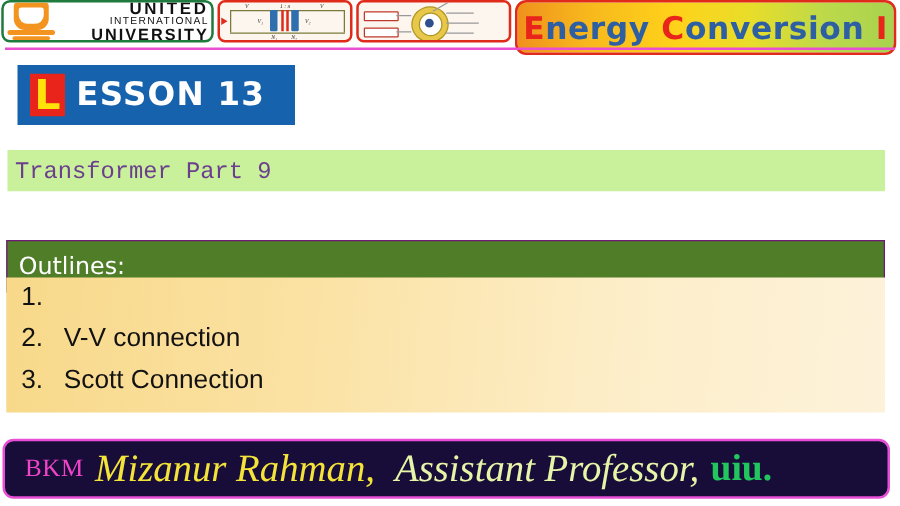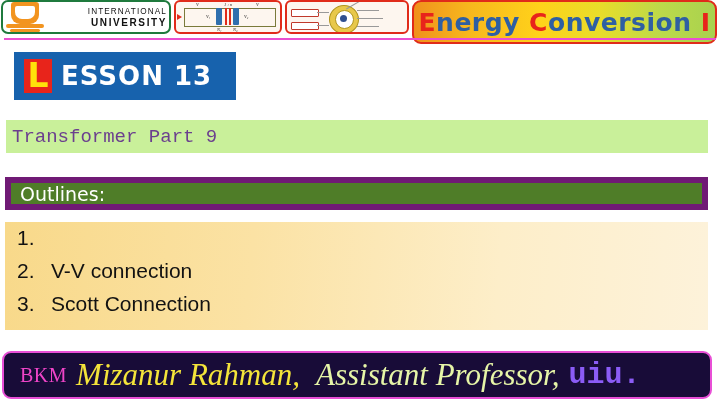--- a/index.html
+++ b/index.html
@@ -40,21 +40,21 @@
   .uiu-mark .bar2{
     position:absolute;left:7px;top:28px;width:30px;height:3px;
     background:#f2941f;border-radius:2px;
   }
   .uiu-words{
     flex:1;display:flex;flex-direction:column;justify-content:center;
     padding-right:2px;
   }
   .uiu-w1{font-size:13.5px;font-weight:bold;letter-spacing:2.2px;line-height:11px;color:#111;text-align:right;}
   .uiu-w2{font-size:8.2px;font-weight:normal;letter-spacing:1.1px;line-height:10px;color:#111;text-align:right;}
-  .uiu-w3{font-size:10px;font-weight:bold;letter-spacing:1.6px;line-height:11px;color:#111;text-align:right;}
+  .uiu-w3{font-size:13px;font-weight:bold;letter-spacing:1.6px;line-height:11px;color:#111;text-align:right;}
 
   .hdr-thumb{
     height:34px;margin-left:3px;border:2px solid #e02b1a;border-radius:6px;
     background:#fdf6ef;box-sizing:border-box;overflow:hidden;position:relative;
   }
   .thumb-xfmr{width:108px;}
   .thumb-mach{width:124px;}
 
   
   .tx-wire{position:absolute;background:#7a7a3a;height:1px;}
@@ -109,22 +109,22 @@
     position:absolute;left:6px;top:120px;width:702px;height:33px;
     background:#c9f09a;display:flex;align-items:center;
   }
   .subtitle-text{
     color:#6b3f8e;font-size:19px;margin-left:6px;
     font-family:Liberation Mono, monospace;
   }
 
   
   .outlines-bar{
-    position:absolute;left:5px;top:177px;width:703px;height:33px;
-    background:#4f7d28;border:6px solid #701a75;box-sizing:border-box;
+    position:absolute;left:5px;top:192px;width:703px;height:42px;
+    background:#4f7d28;border:1px solid #701a75;box-sizing:border-box;
     display:flex;align-items:center;
   }
   .outlines-text{
     color:#ffffff;font-size:19px;margin-left:9px;
     font-family:"DejaVu Sans", sans-serif;
   }
 
   
   .outline-box{
     position:absolute;left:5px;top:222px;width:703px;height:108px;
@@ -155,36 +155,37 @@
   }
   .ft-name{
     color:#f4e43a;font-size:31px;font-style:italic;
     font-family:"Liberation Serif", serif;margin-left:9px;
   }
   .ft-role{
     color:#e6f5a7;font-size:31px;font-style:italic;
     font-family:"Liberation Serif", serif;margin-left:16px;
   }
   .ft-uiu{
-    color:#8b5cf6;font-size:30px;font-weight:bold;
-    font-family:Liberation Mono, monospace;margin-left:9px;
+    color:#22c55e;font-size:30px;font-weight:bold;
+    font-family:Liberation Serif, serif;margin-left:9px;
   }
 </style>
 </head>
 <body>
 
 <div class="header-strip">
 
   <div class="hdr-logo">
     <div class="uiu-mark">
       <div class="shield"></div>
       <div class="bar1"></div>
       <div class="bar2"></div>
     </div>
     <div class="uiu-words">
+      <div class="uiu-w1">UNITED</div>
       <div class="uiu-w2">INTERNATIONAL</div>
       <div class="uiu-w3">UNIVERSITY</div>
     </div>
   </div>
 
   <div class="hdr-thumb thumb-xfmr">
     <div class="tx-wire" style="left:8px;top:6px;width:92px;"></div>
     <div class="tx-wire" style="left:8px;top:24px;width:92px;"></div>
     <div class="tx-wire" style="left:8px;top:6px;width:1px;height:18px;"></div>
     <div class="tx-wire" style="left:99px;top:6px;width:1px;height:18px;"></div>

